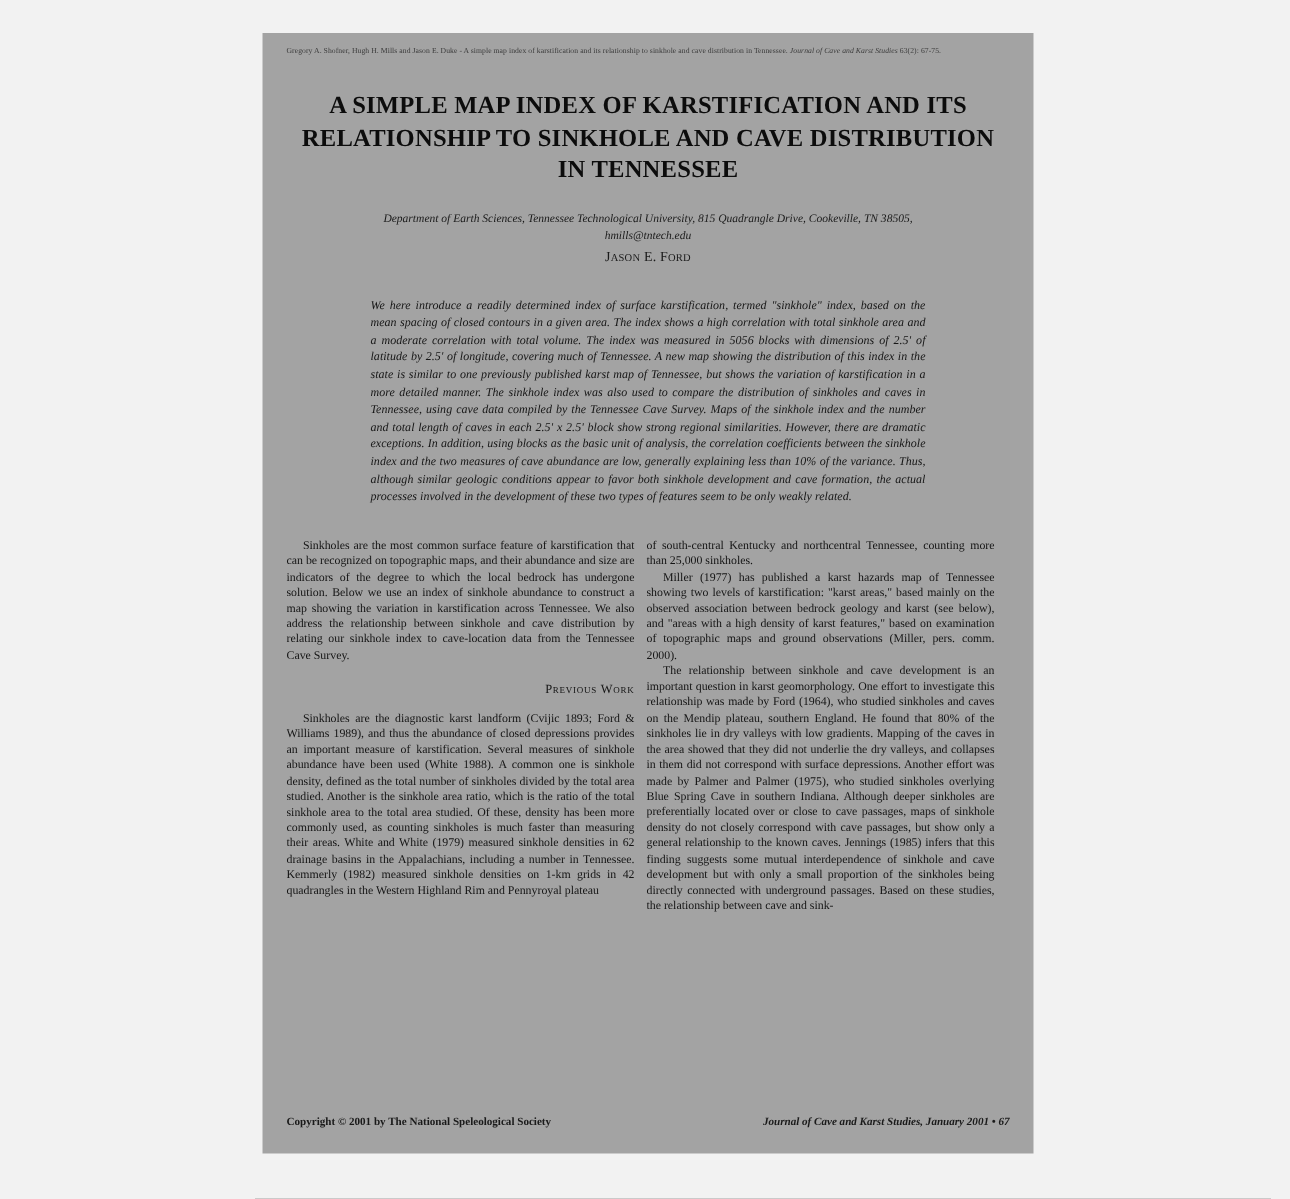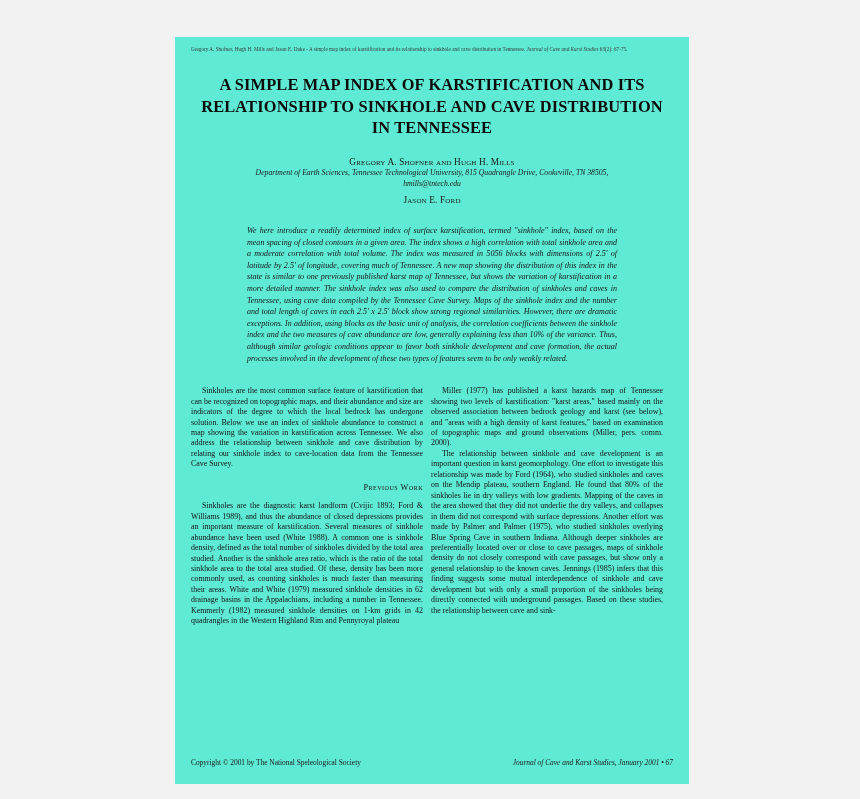--- a/index.html
+++ b/index.html
@@ -11,24 +11,24 @@
     height: 799px;
     background: #f2f2f2;
     font-family: "Liberation Serif", serif;
     color: #111111;
     overflow: hidden;
   }
 
   #page {
     position: absolute;
     left: 175px;
-    top: 37px;
+    top: 22px;
     width: 514px;
     height: 747px;
-    background: #5eead4;
+    background: #a3a3a3;
     box-sizing: border-box;
     padding: 9px 16px 0 16px;
   }
 
   
   .runhead {
     font-size: 5.1px;
     line-height: 7.4px;
     color: #3a3a3a;
     text-align: left;
@@ -117,53 +117,54 @@
   .footer {
     position: absolute;
     left: 16px;
     right: 16px;
     bottom: 17px;
     display: flex;
     justify-content: space-between;
     align-items: flex-start;
     font-size: 7.4px;
     color: #1a1a1a;
+    font-weight: bold;
   }
   .footer .right { font-style: italic; }
 </style>
 </head>
 <body>
 
 <div id="page">
 
   <div class="runhead">
     <span>Gregory A. Shofner, Hugh H. Mills and Jason E. Duke - A simple map index of karstification and its relationship to sinkhole and cave distribution in Tennessee.</span>
     <span class="ital">Journal of Cave and Karst Studies</span><span> 63(2): 67-75.</span>
   </div>
 
   <div class="title-block">
     <div class="doc-title">A SIMPLE MAP INDEX OF KARSTIFICATION AND ITS RELATIONSHIP TO SINKHOLE AND CAVE DISTRIBUTION IN TENNESSEE</div>
   </div>
 
   <div class="authors-block">
-    <div class="author-names">Gregory A. Shofner and Hugh H. Mills</div>
     <div class="affil">Department of Earth Sciences, Tennessee Technological University, 815 Quadrangle Drive, Cookeville, TN 38505,</div>
     <div class="affil">hmills@tntech.edu</div>
     <div class="author-names second">Jason E. Ford</div>
   </div>
 
   <div class="abstract">We here introduce a readily determined index of surface karstification, termed "sinkhole" index, based on the mean spacing of closed contours in a given area. The index shows a high correlation with total sinkhole area and a moderate correlation with total volume. The index was measured in 5056 blocks with dimensions of 2.5' of latitude by 2.5' of longitude, covering much of Tennessee. A new map showing the distribution of this index in the state is similar to one previously published karst map of Tennessee, but shows the variation of karstification in a more detailed manner. The sinkhole index was also used to compare the distribution of sinkholes and caves in Tennessee, using cave data compiled by the Tennessee Cave Survey. Maps of the sinkhole index and the number and total length of caves in each 2.5' x 2.5' block show strong regional similarities. However, there are dramatic exceptions. In addition, using blocks as the basic unit of analysis, the correlation coefficients between the sinkhole index and the two measures of cave abundance are low, generally explaining less than 10% of the variance. Thus, although similar geologic conditions appear to favor both sinkhole development and cave formation, the actual processes involved in the development of these two types of features seem to be only weakly related.</div>
 
   <div class="columns">
     <div class="col">
       <p>Sinkholes are the most common surface feature of karstification that can be recognized on topographic maps, and their abundance and size are indicators of the degree to which the local bedrock has undergone solution. Below we use an index of sinkhole abundance to construct a map showing the variation in karstification across Tennessee. We also address the relationship between sinkhole and cave distribution by relating our sinkhole index to cave-location data from the Tennessee Cave Survey.</p>
       <div class="section-head">Previous Work</div>
       <p>Sinkholes are the diagnostic karst landform (Cvijic 1893; Ford &amp; Williams 1989), and thus the abundance of closed depressions provides an important measure of karstification. Several measures of sinkhole abundance have been used (White 1988). A common one is sinkhole density, defined as the total number of sinkholes divided by the total area studied. Another is the sinkhole area ratio, which is the ratio of the total sinkhole area to the total area studied. Of these, density has been more commonly used, as counting sinkholes is much faster than measuring their areas. White and White (1979) measured sinkhole densities in 62 drainage basins in the Appalachians, including a number in Tennessee. Kemmerly (1982) measured sinkhole densities on 1-km grids in 42 quadrangles in the Western Highland Rim and Pennyroyal plateau</p>
     </div>
     <div class="col">
+      <p class="noindent">of south-central Kentucky and northcentral Tennessee, counting more than 25,000 sinkholes.</p>
       <p>Miller (1977) has published a karst hazards map of Tennessee showing two levels of karstification: "karst areas," based mainly on the observed association between bedrock geology and karst (see below), and "areas with a high density of karst features," based on examination of topographic maps and ground observations (Miller, pers. comm. 2000).</p>
       <p>The relationship between sinkhole and cave development is an important question in karst geomorphology. One effort to investigate this relationship was made by Ford (1964), who studied sinkholes and caves on the Mendip plateau, southern England. He found that 80% of the sinkholes lie in dry valleys with low gradients. Mapping of the caves in the area showed that they did not underlie the dry valleys, and collapses in them did not correspond with surface depressions. Another effort was made by Palmer and Palmer (1975), who studied sinkholes overlying Blue Spring Cave in southern Indiana. Although deeper sinkholes are preferentially located over or close to cave passages, maps of sinkhole density do not closely correspond with cave passages, but show only a general relationship to the known caves. Jennings (1985) infers that this finding suggests some mutual interdependence of sinkhole and cave development but with only a small proportion of the sinkholes being directly connected with underground passages. Based on these studies, the relationship between cave and sink-</p>
     </div>
   </div>
 
   <div class="footer">
     <div class="left">Copyright © 2001 by The National Speleological Society</div>
     <div class="right">Journal of Cave and Karst Studies, January 2001 • 67</div>
   </div>
 

